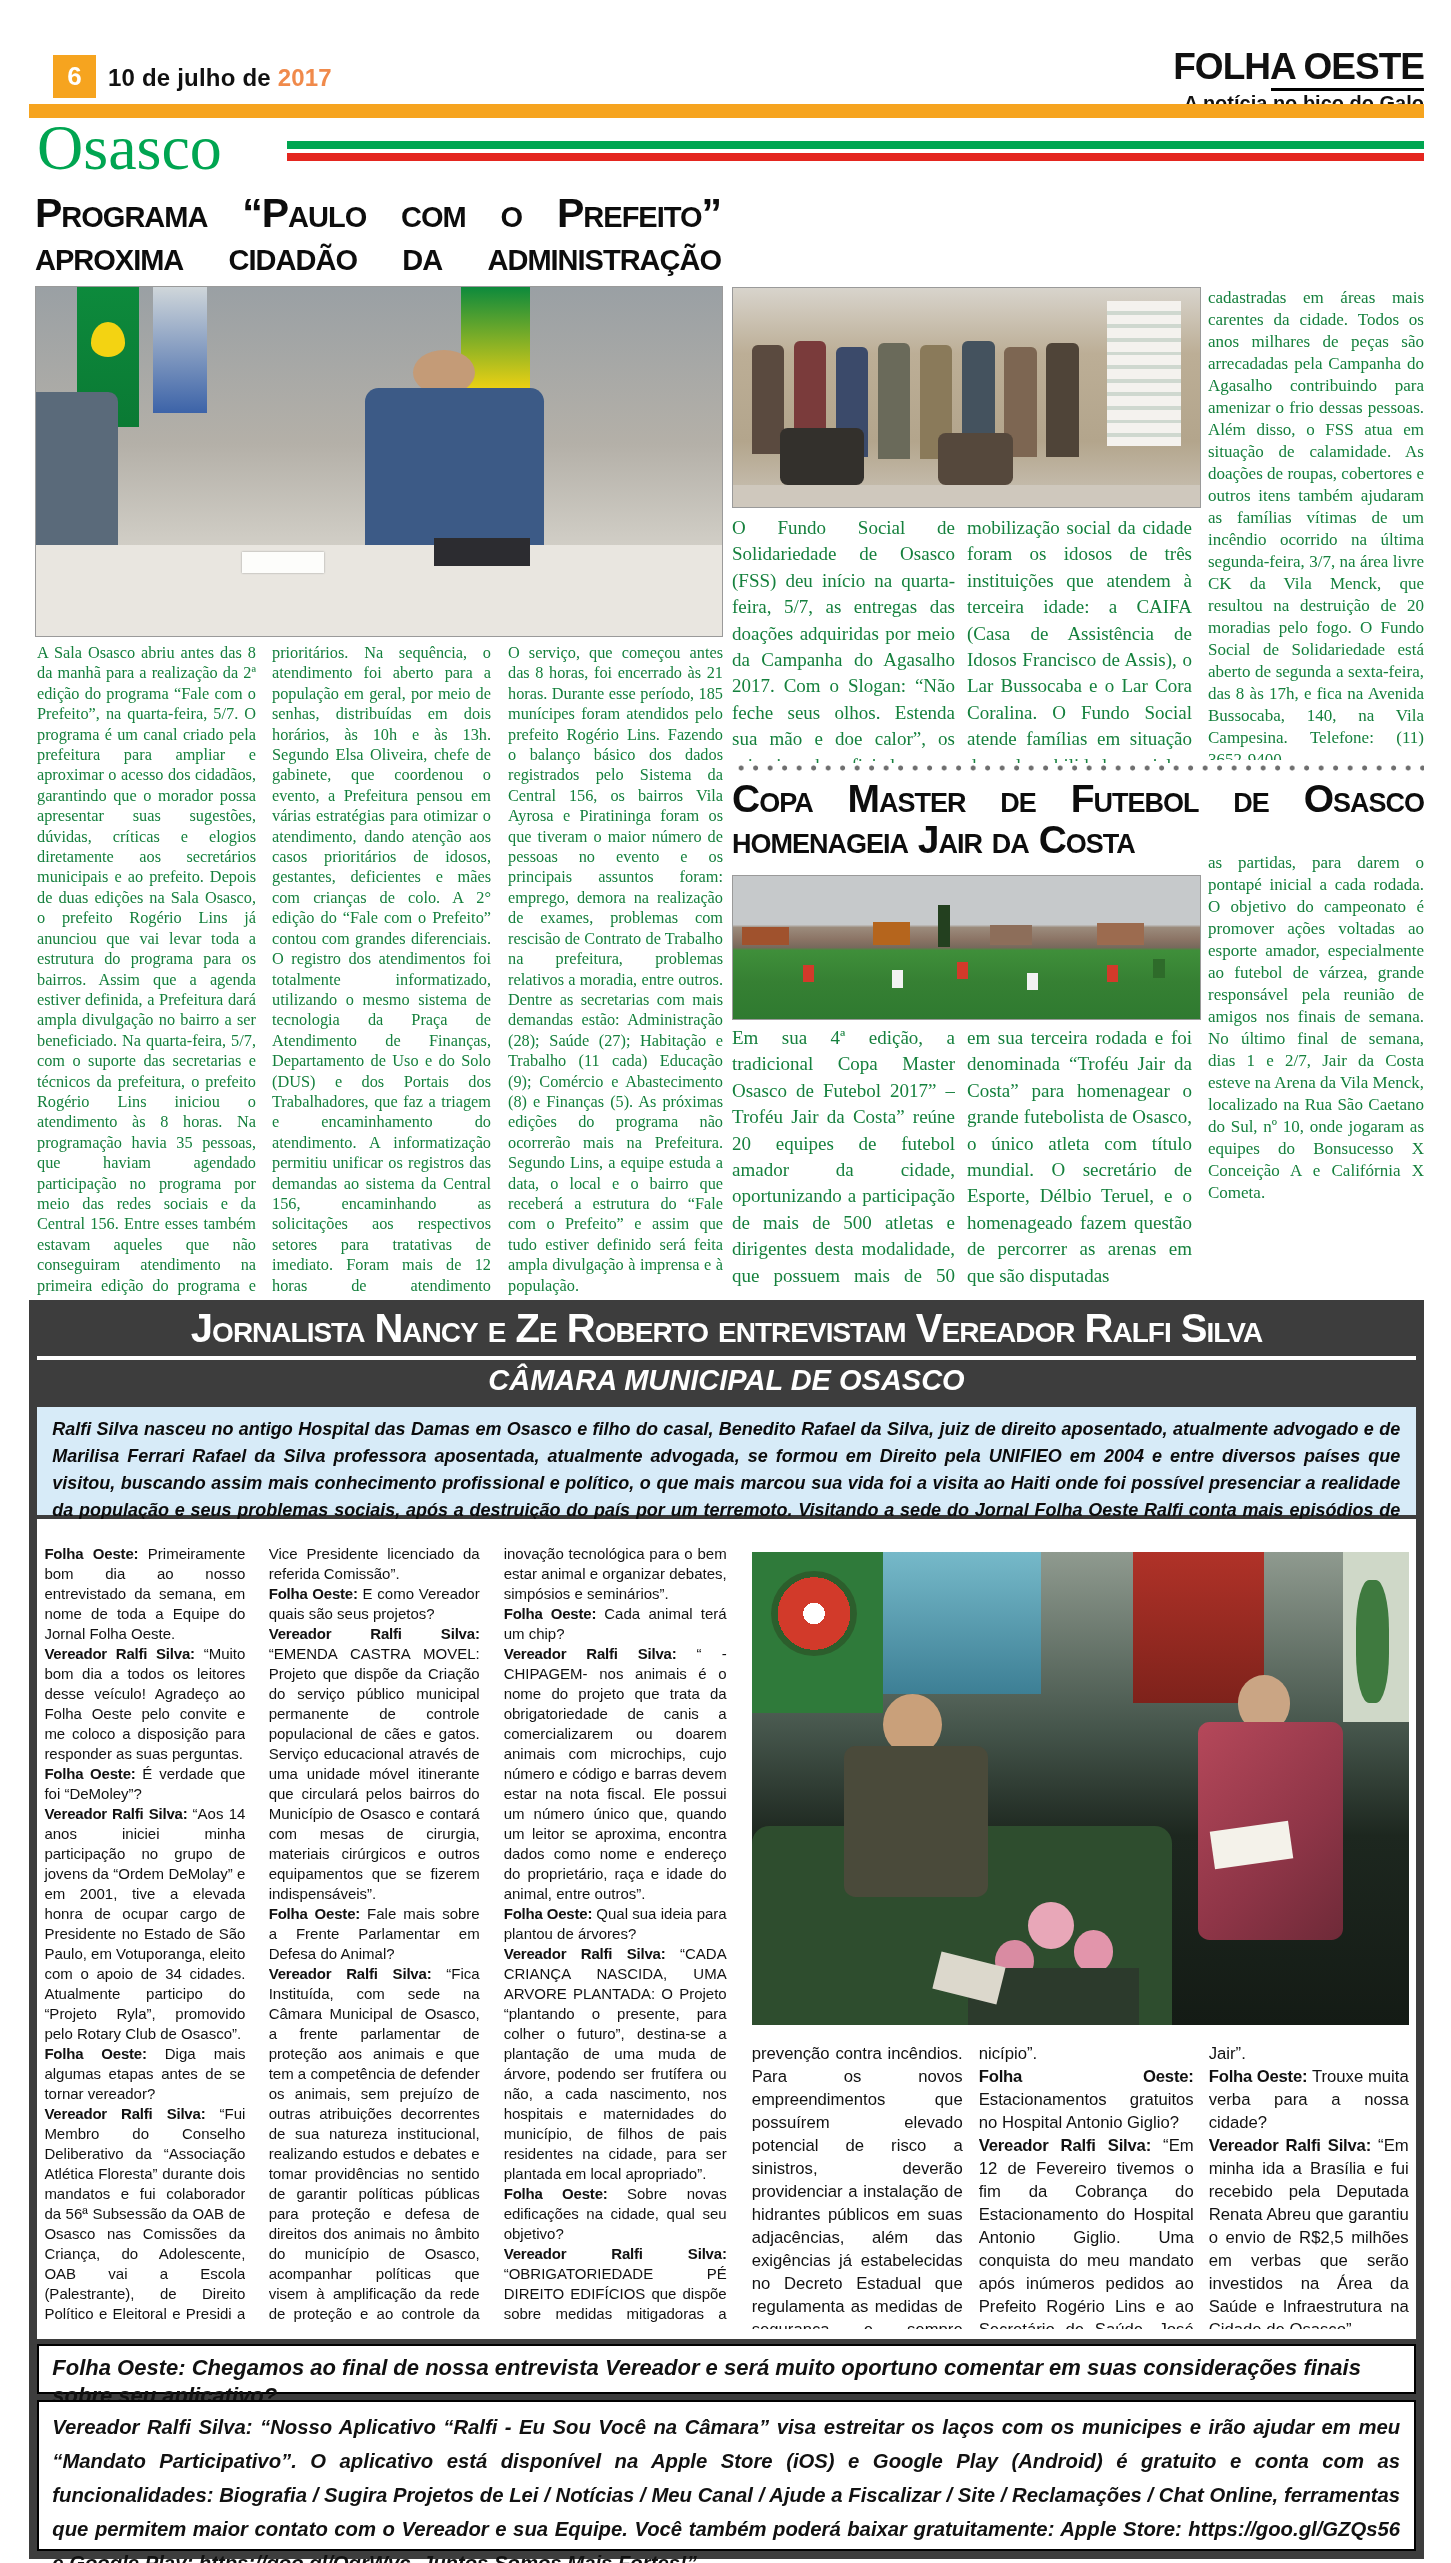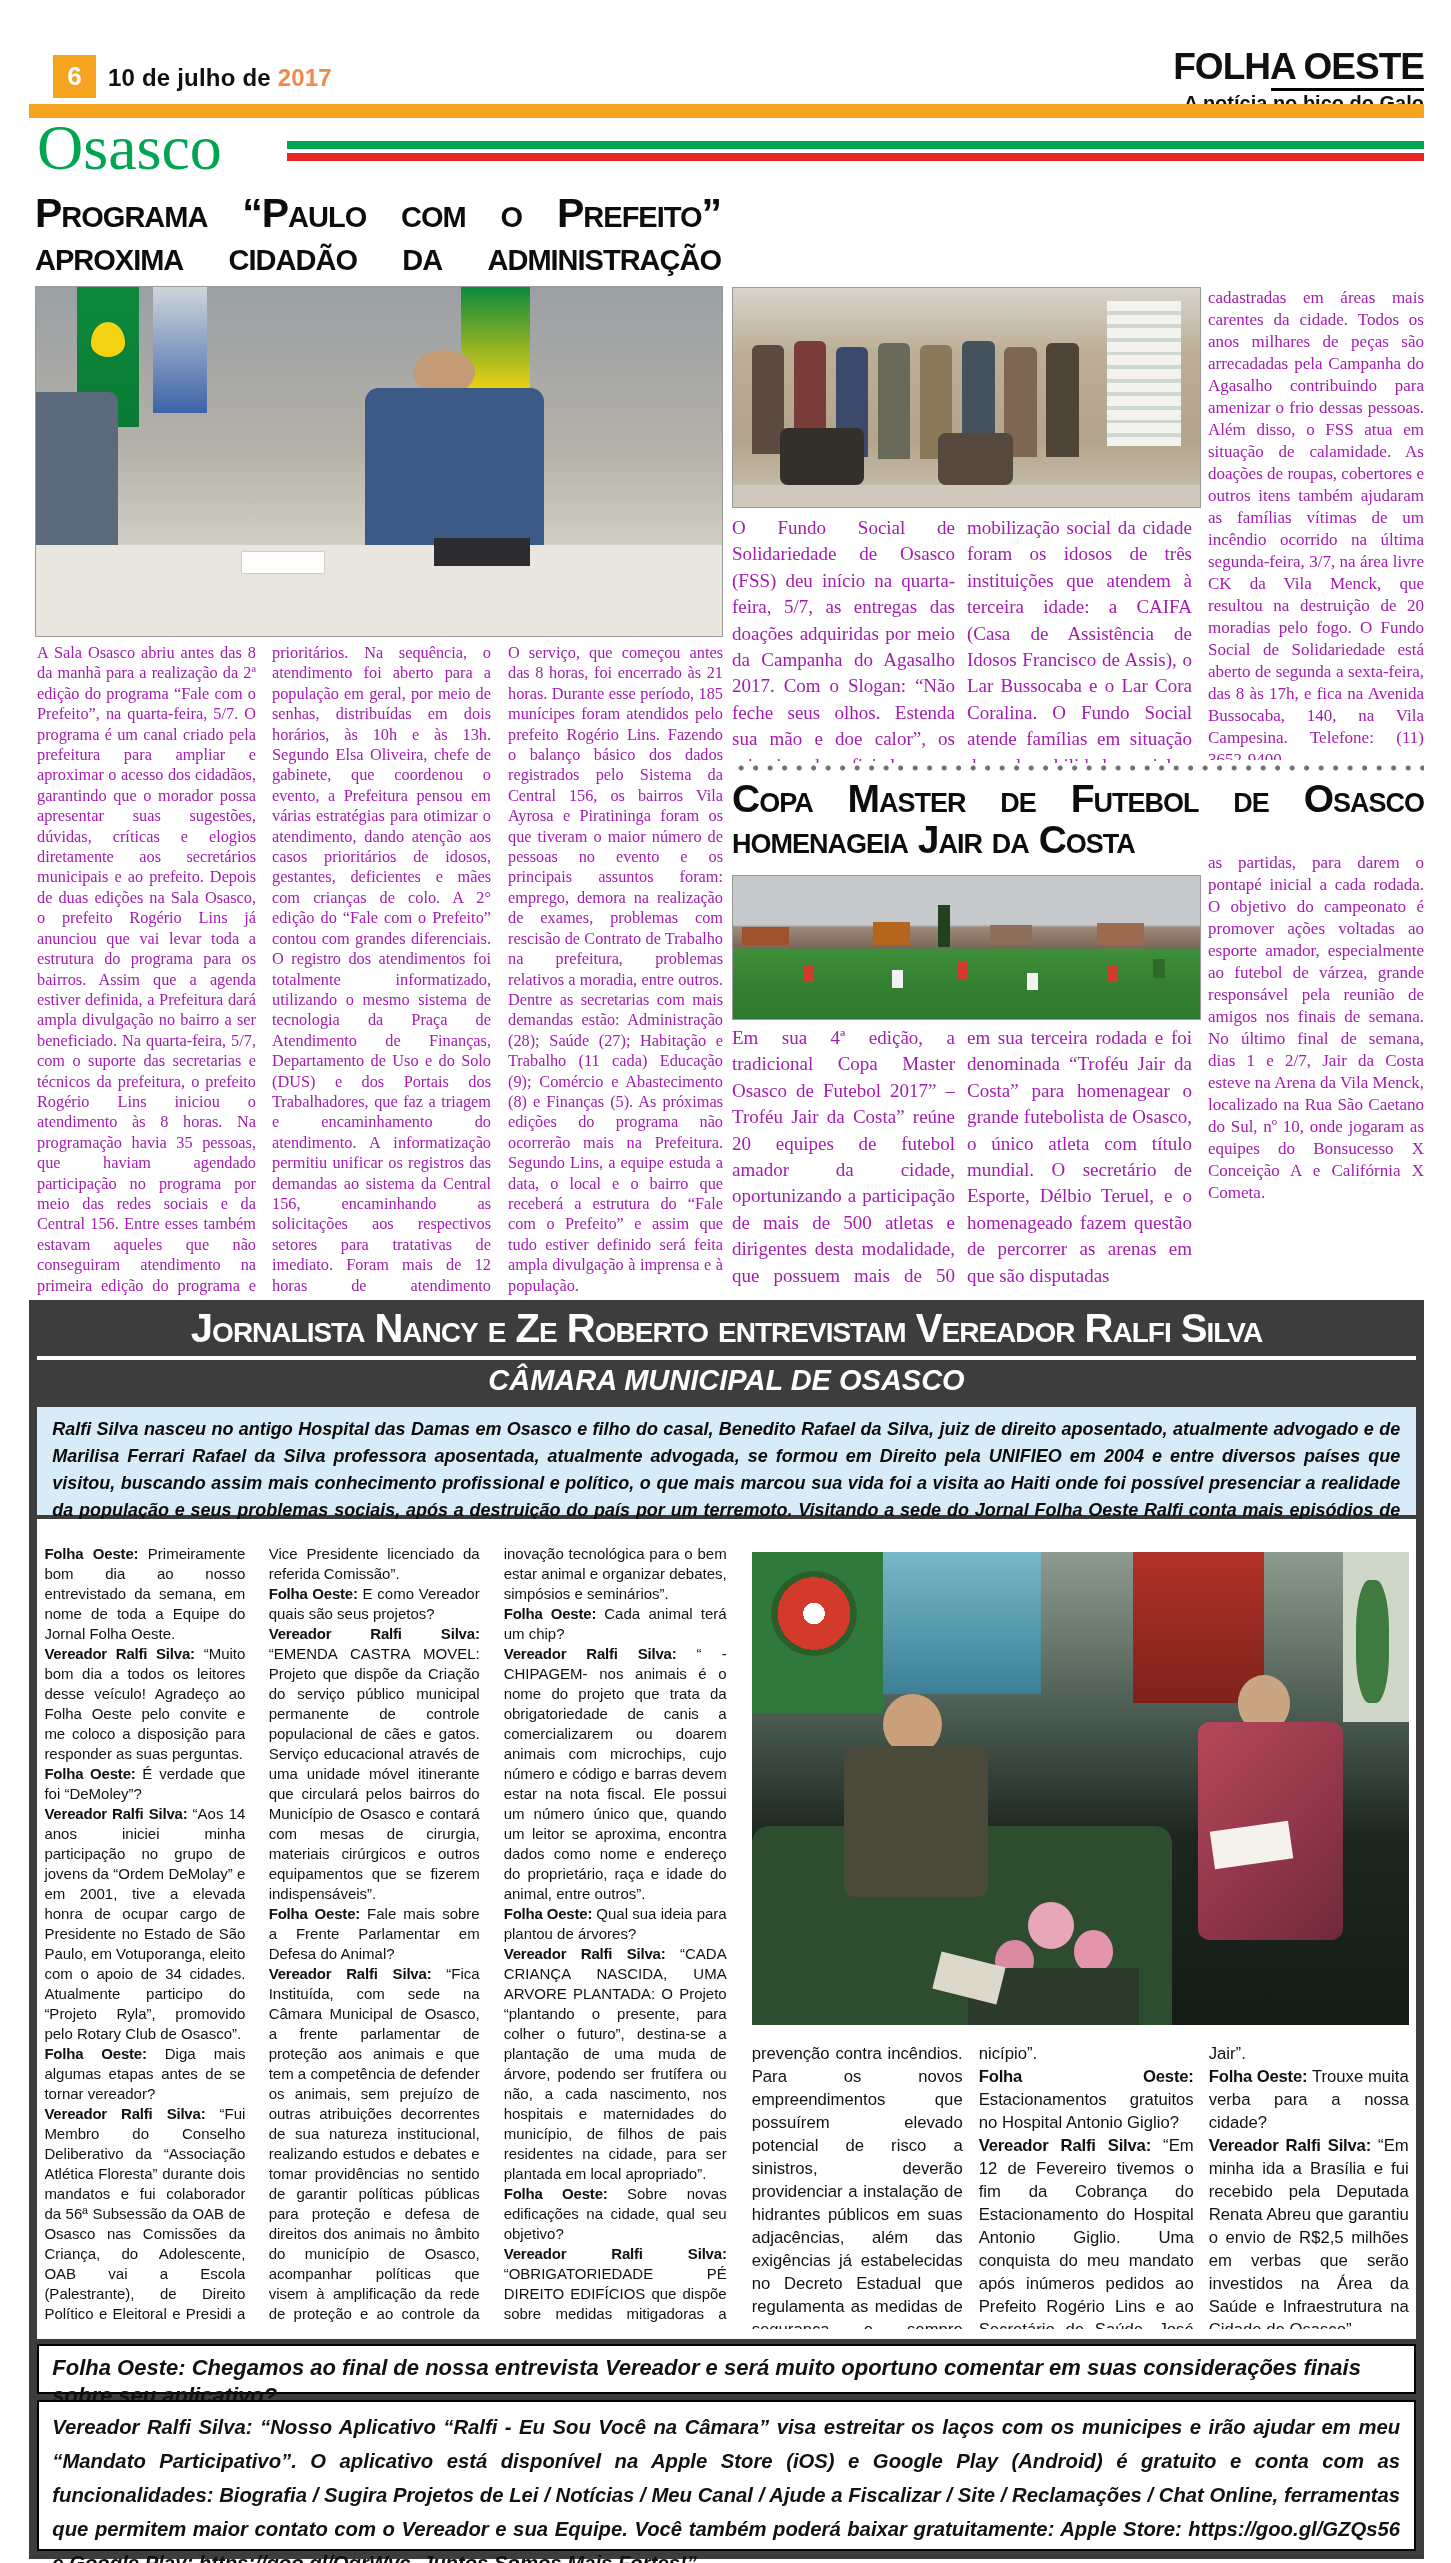--- a/index.html
+++ b/index.html
@@ -17,21 +17,21 @@
   
   .osasco{font-family:"Liberation Serif",serif;font-size:64px;color:#00a551;line-height:1;}
   .grule{background:#00a551;}
   .rrule{background:#e4261f;}
   
   .hl{font-weight:bold;font-variant:small-caps;line-height:1.04;letter-spacing:-1px;color:#0d0d0d;}
   .hl .ln{display:block;}
   .hl .just{text-align:justify;text-align-last:justify;}
   .h42{font-size:41px;} .h40{font-size:39px;} .h38{font-size:37px;}
   
-  .news{font-family:"Liberation Serif",serif;text-align:justify;overflow:hidden;color:#a21caf;}
+  .news{font-family:"Liberation Serif",serif;text-align:justify;overflow:hidden;color:#15803d;}
   .col-a{font-size:16.3px;line-height:20.4px;}
   .col-b{font-size:19px;line-height:26.4px;}
   .col-sm{font-size:17px;line-height:22px;}
   .dots{background-image:radial-gradient(circle,#6f6f6f 2.1px,transparent 2.8px);
         background-size:14.5px 9.7px;background-position:1.9px 50%;background-repeat:repeat-x;}
   
   .photo{overflow:hidden;border:1px solid #9a9a9a;}
   .photo div{position:absolute;}
   .ph1{background:linear-gradient(180deg,#9aa0a4 0%,#b4b0a8 45%,#cfccc4 72%,#e6e4df 100%);}
   .ph2{background:linear-gradient(180deg,#d8d4cc 0%,#bcae96 30%,#b3a58c 70%,#cbc4b8 100%);}

